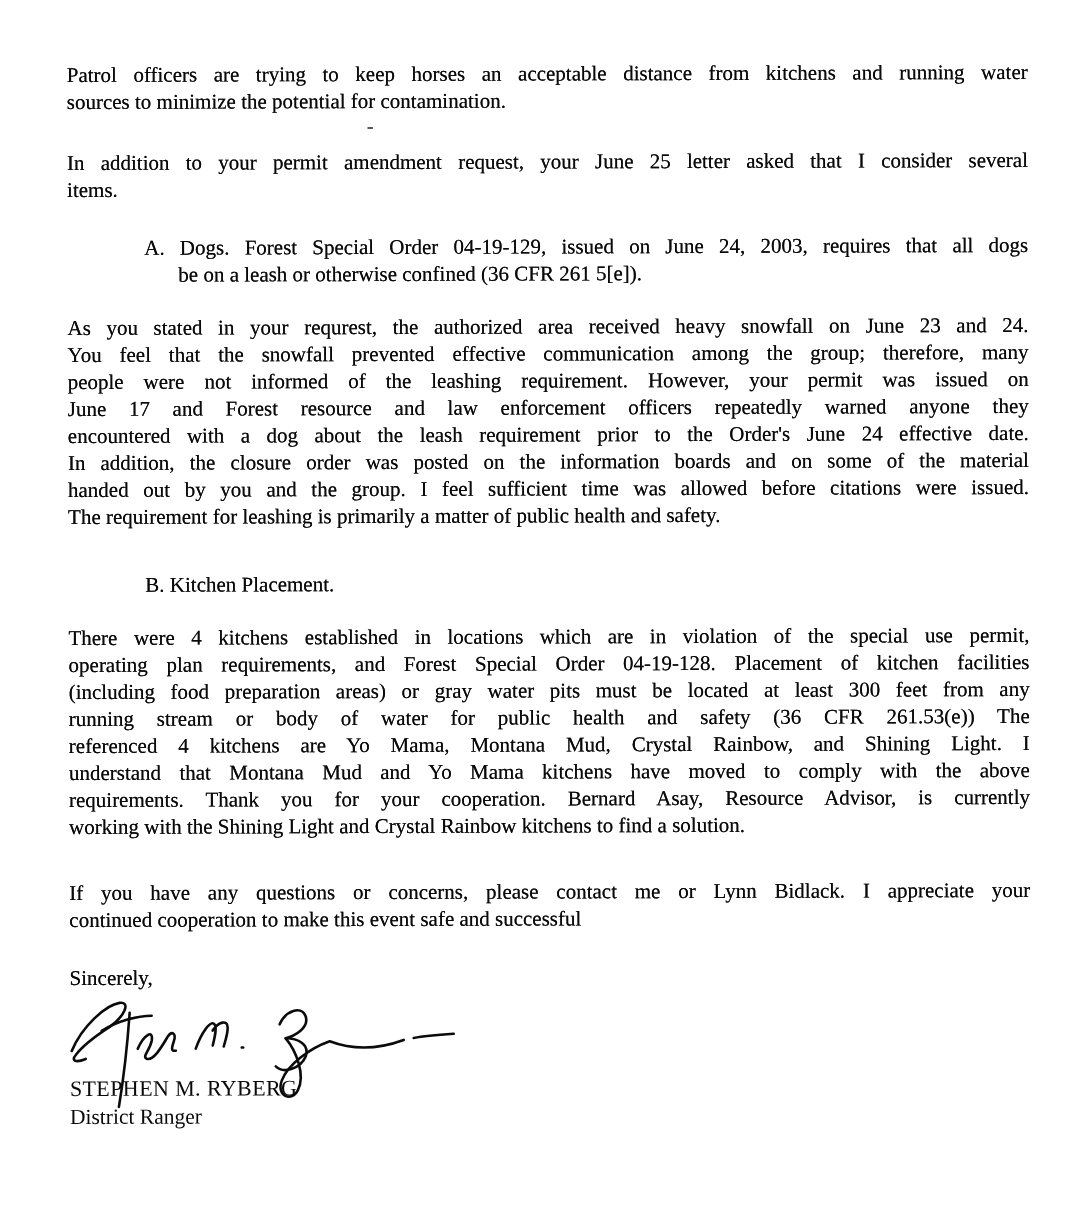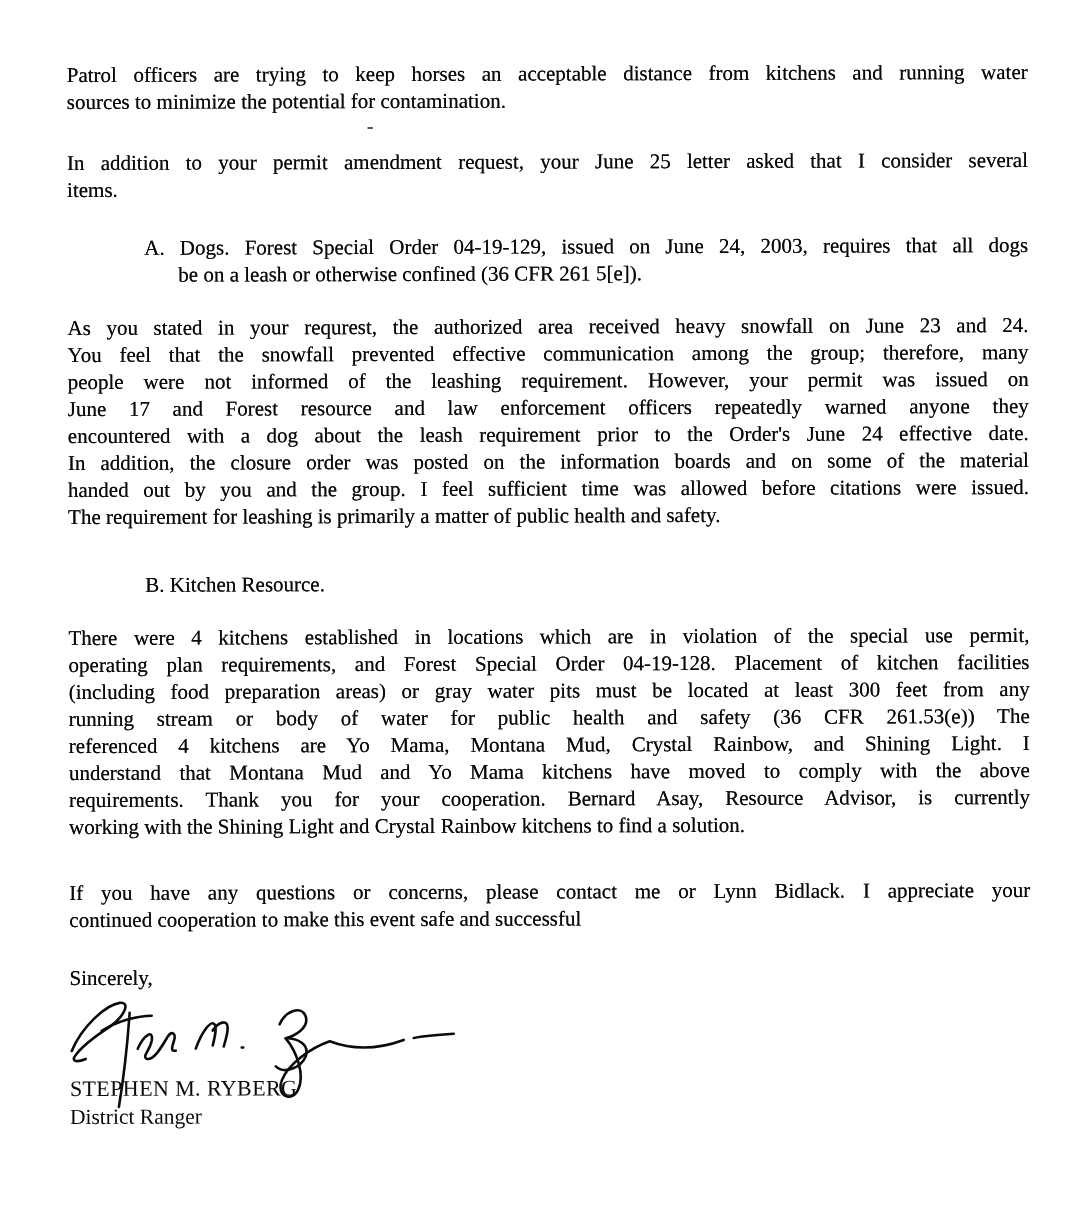--- a/index.html
+++ b/index.html
@@ -110,21 +110,21 @@
       <div class="line jline">June 17 and Forest resource and law enforcement officers repeatedly warned anyone they</div>
       <div class="line jline">encountered with a dog about the leash requirement prior to the Order's June 24 effective date.</div>
       <div class="line jline">In addition, the closure order was posted on the information boards and on some of the material</div>
       <div class="line jline">handed out by you and the group.  I feel sufficient time was allowed before citations were issued.</div>
       <div class="line lline">The requirement for leashing is primarily a matter of public health and safety.</div>
     </div>
 
     <div class="para mt-itemB indent-item">
       <div class="line lline">
         <span class="item-label">B.</span>
-        <span>Kitchen Resource.</span>
+        <span>Kitchen Placement.</span>
       </div>
     </div>
 
     <div class="para mt-p4">
       <div class="line jline">There were 4 kitchens established in locations which are in violation of the special use permit,</div>
       <div class="line jline">operating plan requirements, and Forest Special Order 04-19-128.  Placement of kitchen facilities</div>
       <div class="line jline">(including food preparation areas) or gray water pits must be located at least 300 feet from any</div>
       <div class="line jline">running stream or body of water for public health and safety (36 CFR 261.53(e))   The</div>
       <div class="line jline">referenced 4 kitchens are Yo Mama, Montana Mud, Crystal Rainbow, and Shining Light.  I</div>
       <div class="line jline">understand that Montana Mud and Yo Mama kitchens have moved to comply with the above</div>

